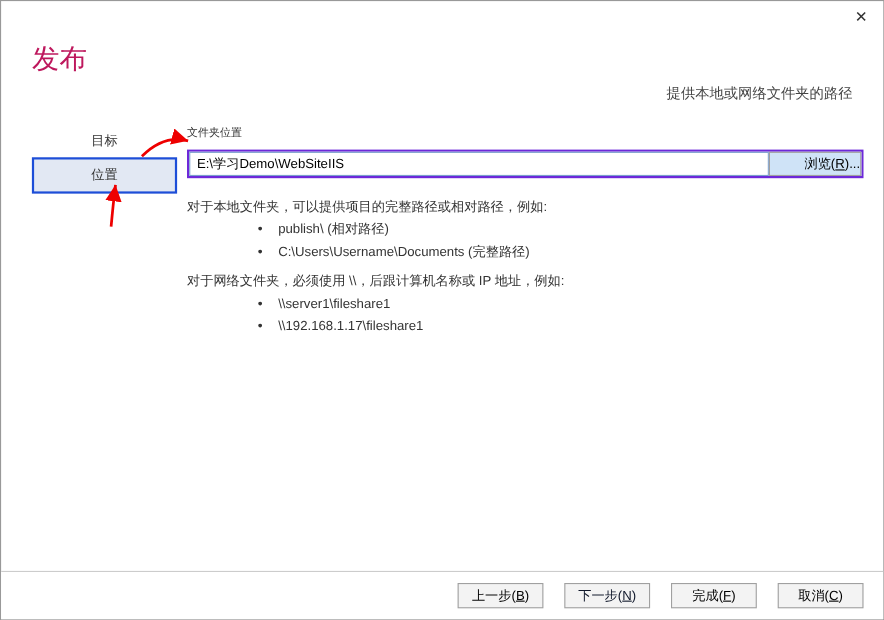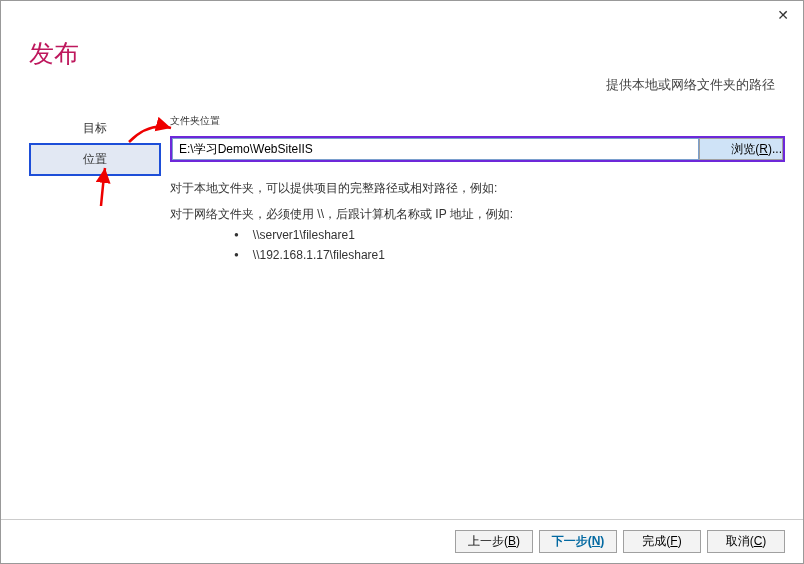--- a/index.html
+++ b/index.html
@@ -121,36 +121,35 @@
 .arrow2 { left: 80px; top: 48px; width: 36px; height: 48px; }
 .footer {
   position: absolute;
   bottom: 0;
   left: 0;
   right: 0;
   border-top: 1px solid #ccc;
   padding: 10px 18px;
   display: flex;
   justify-content: flex-end;
-  gap: 6px;
+  gap: 19px;
   background: #fff;
 }
 .footer button {
   min-width: 78px;
   height: 23px;
   border: 1px solid #a0a0a0;
   background: #f3f3f3;
   font-size: 12px;
   font-family: inherit;
   cursor: pointer;
 }
 .footer button:disabled {
-  color: #0369a1;
+  color: #0f172a;
   cursor: default;
-  font-weight: bold;
 }
 .underline { text-decoration: underline; }
 </style>
 </head>
 <body>
 
 <div class="titlebar">
   <div class="close-btn">✕</div>
 </div>
 
@@ -184,20 +183,24 @@
 
   <div class="main">
     <div class="field-label">文件夹位置</div>
     <div class="path-row">
       <input class="path-input" type="text" value="E:\学习Demo\WebSiteIIS" style="">
       <button class="browse-btn">浏览(<span class="underline">R</span>)...</button>
     </div>
 
     <div class="help-text">
       <p>对于本地文件夹，可以提供项目的完整路径或相对路径，例如:</p>
+      <ul>
+        <li>publish\ (相对路径)</li>
+        <li>C:\Users\Username\Documents (完整路径)</li>
+      </ul>
       <p style="margin-top:6px">对于网络文件夹，必须使用 \\，后跟计算机名称或 IP 地址，例如:</p>
       <ul>
         <li>\\server1\fileshare1</li>
         <li>\\192.168.1.17\fileshare1</li>
       </ul>
     </div>
   </div>
 </div>
 
 <div class="footer">

